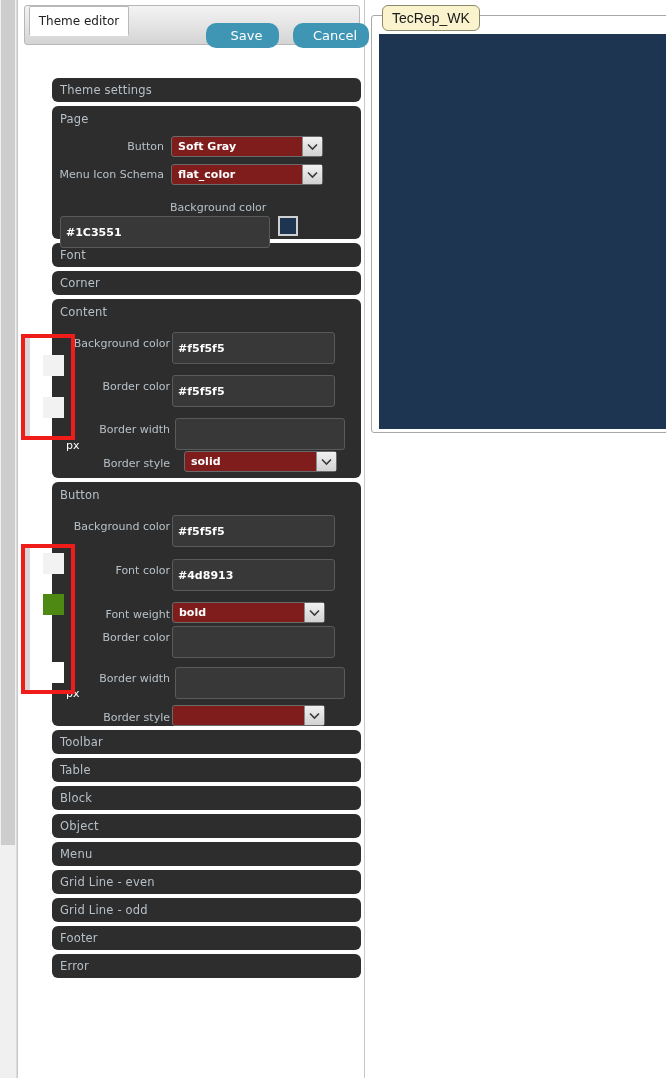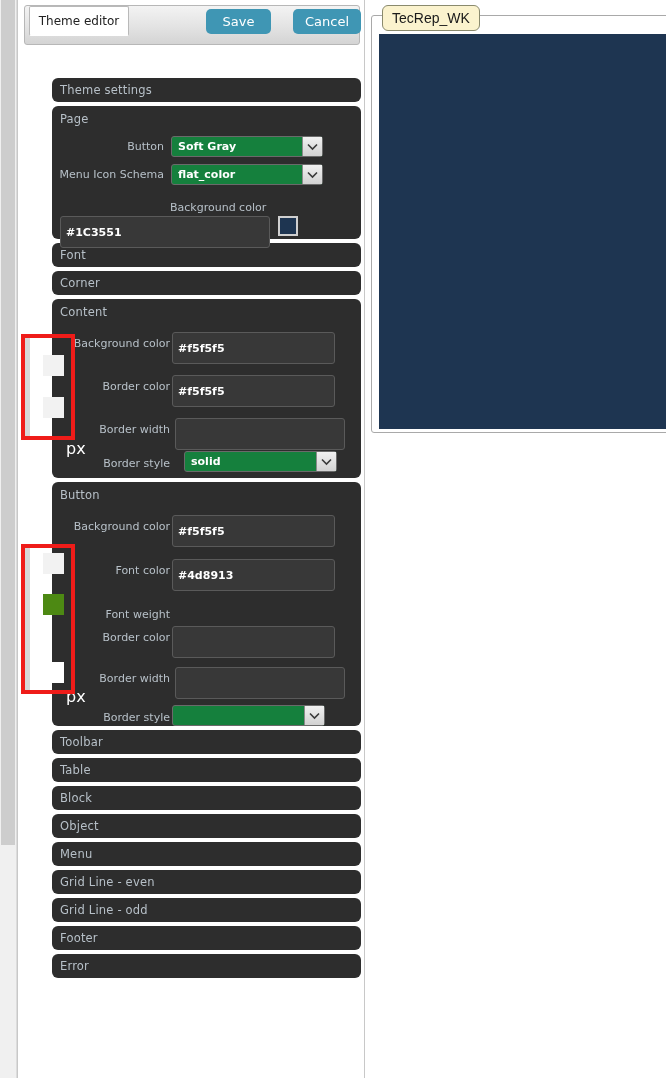--- a/index.html
+++ b/index.html
@@ -57,30 +57,31 @@
     border: 1px solid #b9b9b9;
     border-bottom: 1px solid #ffffff;
     border-radius: 2px;
     box-sizing: border-box;
     display: flex; align-items: center; justify-content: center;
     font-size: 12px;
     color: #222;
   }
   .btn-primary {
     position: absolute;
-    top: 9px;
+    top: 23px;
     height: 25px;
     background: #3f96b4;
     border: none;
-    border-radius: 5px;
+    border-radius: 10px;
     color: #ffffff;
     font-size: 13px;
     font-family: "DejaVu Sans", sans-serif;
     display: flex; align-items: center; justify-content: center;
     cursor: pointer;
+    padding-left: 8px;
   }
   #save-button  { left: 188px; width: 65px; }
   #cancel-button{ left: 275px; width: 68px; }
 
   
   .acc-wrap {
     position: absolute;
     left: 34px; top: 78px;
     width: 309px;
   }
@@ -139,21 +140,21 @@
     font-size: 11px;
     font-family: "DejaVu Sans", sans-serif;
     font-weight: bold;
     padding: 0 5px;
     outline: none;
   }
   .sel {
     box-sizing: border-box;
     position: relative;
     height: 21px;
-    background: #15803d;
+    background: #7f1d1d;
     border: 1px solid #6a6a6a;
     border-radius: 3px;
     display: flex; align-items: center;
     cursor: pointer;
   }
   .sel .sel-val {
     color: #ffffff;
     font-size: 11px;
     font-weight: bold;
     padding-left: 6px;
@@ -168,21 +169,21 @@
   .sel .sel-arrow svg { display:block; }
 
   .color-swatch {
     box-sizing: border-box;
     width: 20px; height: 20px;
     border: 2px solid #cfcfcf;
     cursor: pointer;
   }
   .px-label {
     color: #ffffff;
-    font-size: 16px;
+    font-size: 11px;
     position: absolute;
     font-weight: normal;
   }
 
   
   .annot {
     position: absolute;
     border: 4px solid #ef1c19;
     box-sizing: border-box;
     pointer-events: none;
@@ -342,20 +343,28 @@
       <div class="acc-panel" style="height:244px;">
         <div class="panel-title">Button</div>
 
         <div style="position:absolute; left:4px; top:38px; width:114px; text-align:right;" class="row-label">Background color</div>
         <input class="inp" style="position: absolute; left: 120px; top: 33px; width: 163px;" value="#f5f5f5">
 
         <div style="position:absolute; left:4px; top:82px; width:114px; text-align:right;" class="row-label">Font color</div>
         <input class="inp" style="position: absolute; left: 120px; top: 77px; width: 163px;" value="#4d8913">
 
         <div style="position:absolute; left:4px; top:126px; width:114px; text-align:right;" class="row-label">Font weight</div>
+        <div class="sel" style="position:absolute; left:120px; top:120px; width:153px;">
+          <span class="sel-val">bold</span>
+          <span class="sel-arrow">
+            <svg width="11" height="8" viewBox="0 0 11 8">
+                <path d="M1 1.5 L5.5 6 L10 1.5" stroke="#3a3a3a" stroke-width="1.6" fill="none"></path>
+              </svg>
+          </span>
+        </div>
 
         <div style="position:absolute; left:4px; top:149px; width:114px; text-align:right;" class="row-label">Border color</div>
         <input class="inp" style="position: absolute; left: 120px; top: 144px; width: 163px;" value="">
 
         <div style="position:absolute; left:4px; top:190px; width:114px; text-align:right;" class="row-label">Border width</div>
         <input class="inp" style="position: absolute; left: 123px; top: 185px; width: 170px;" value="">
 
         <div class="px-label" style="left:14px; top:205px;">px</div>
 
         <div style="position:absolute; left:4px; top:229px; width:114px; text-align:right;" class="row-label">Border style</div>

